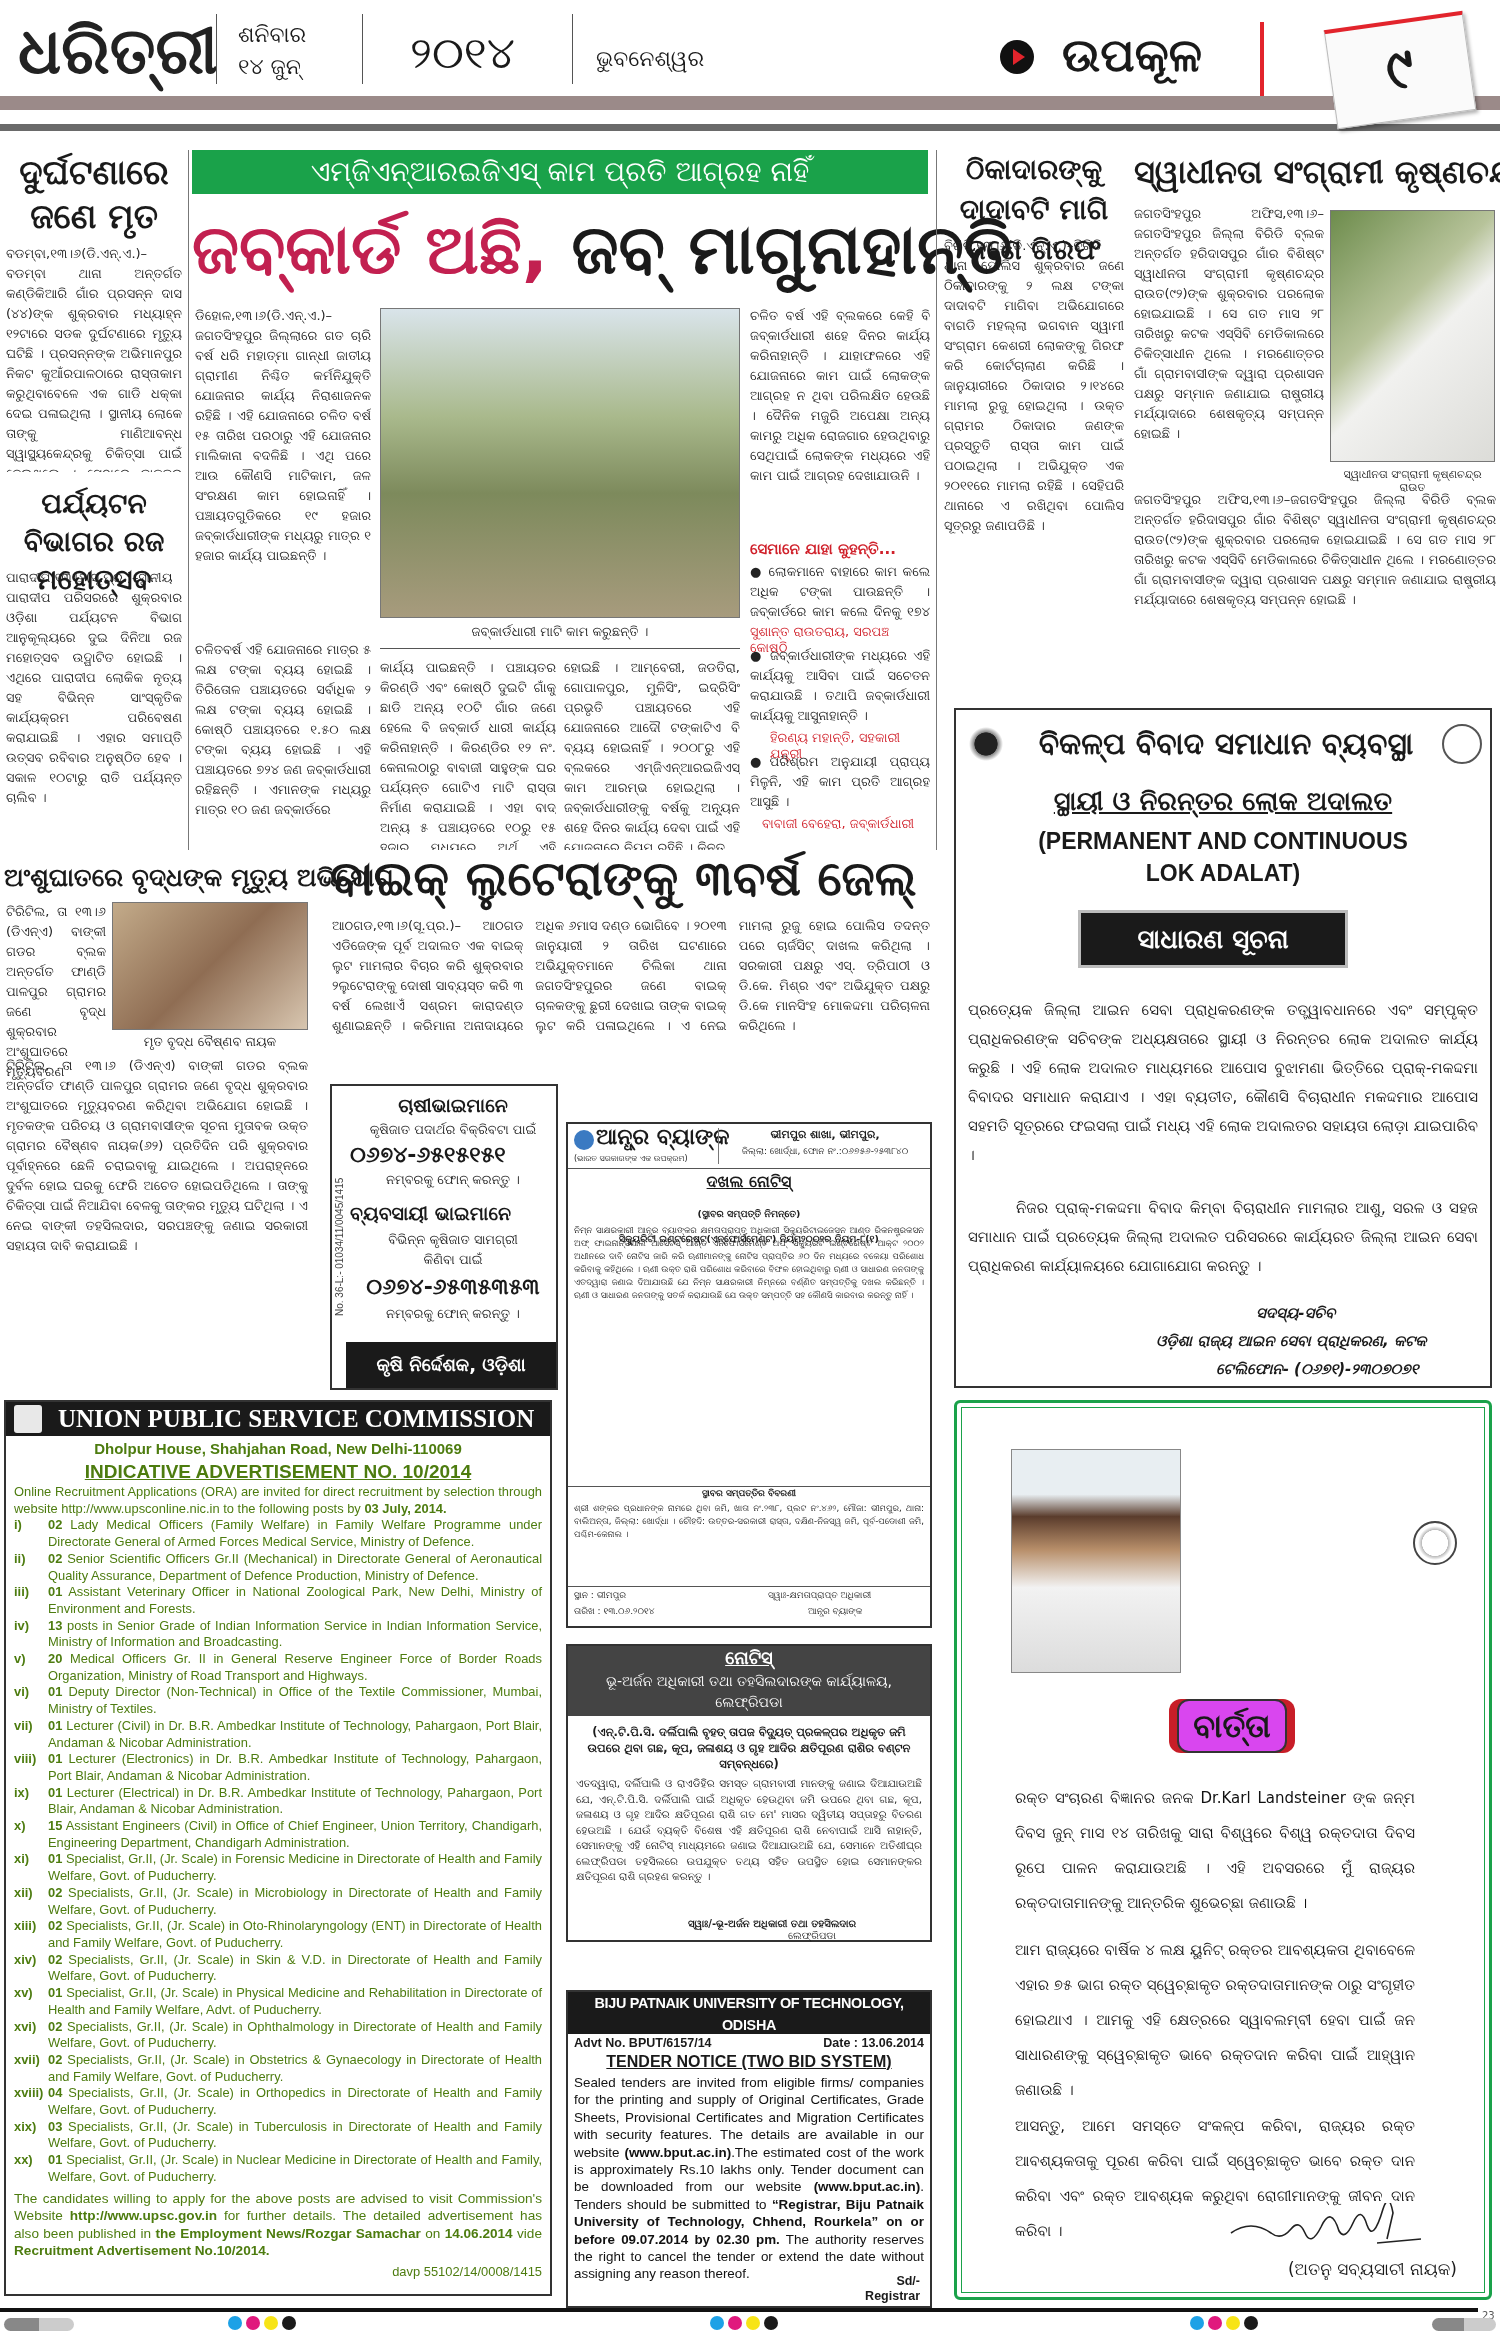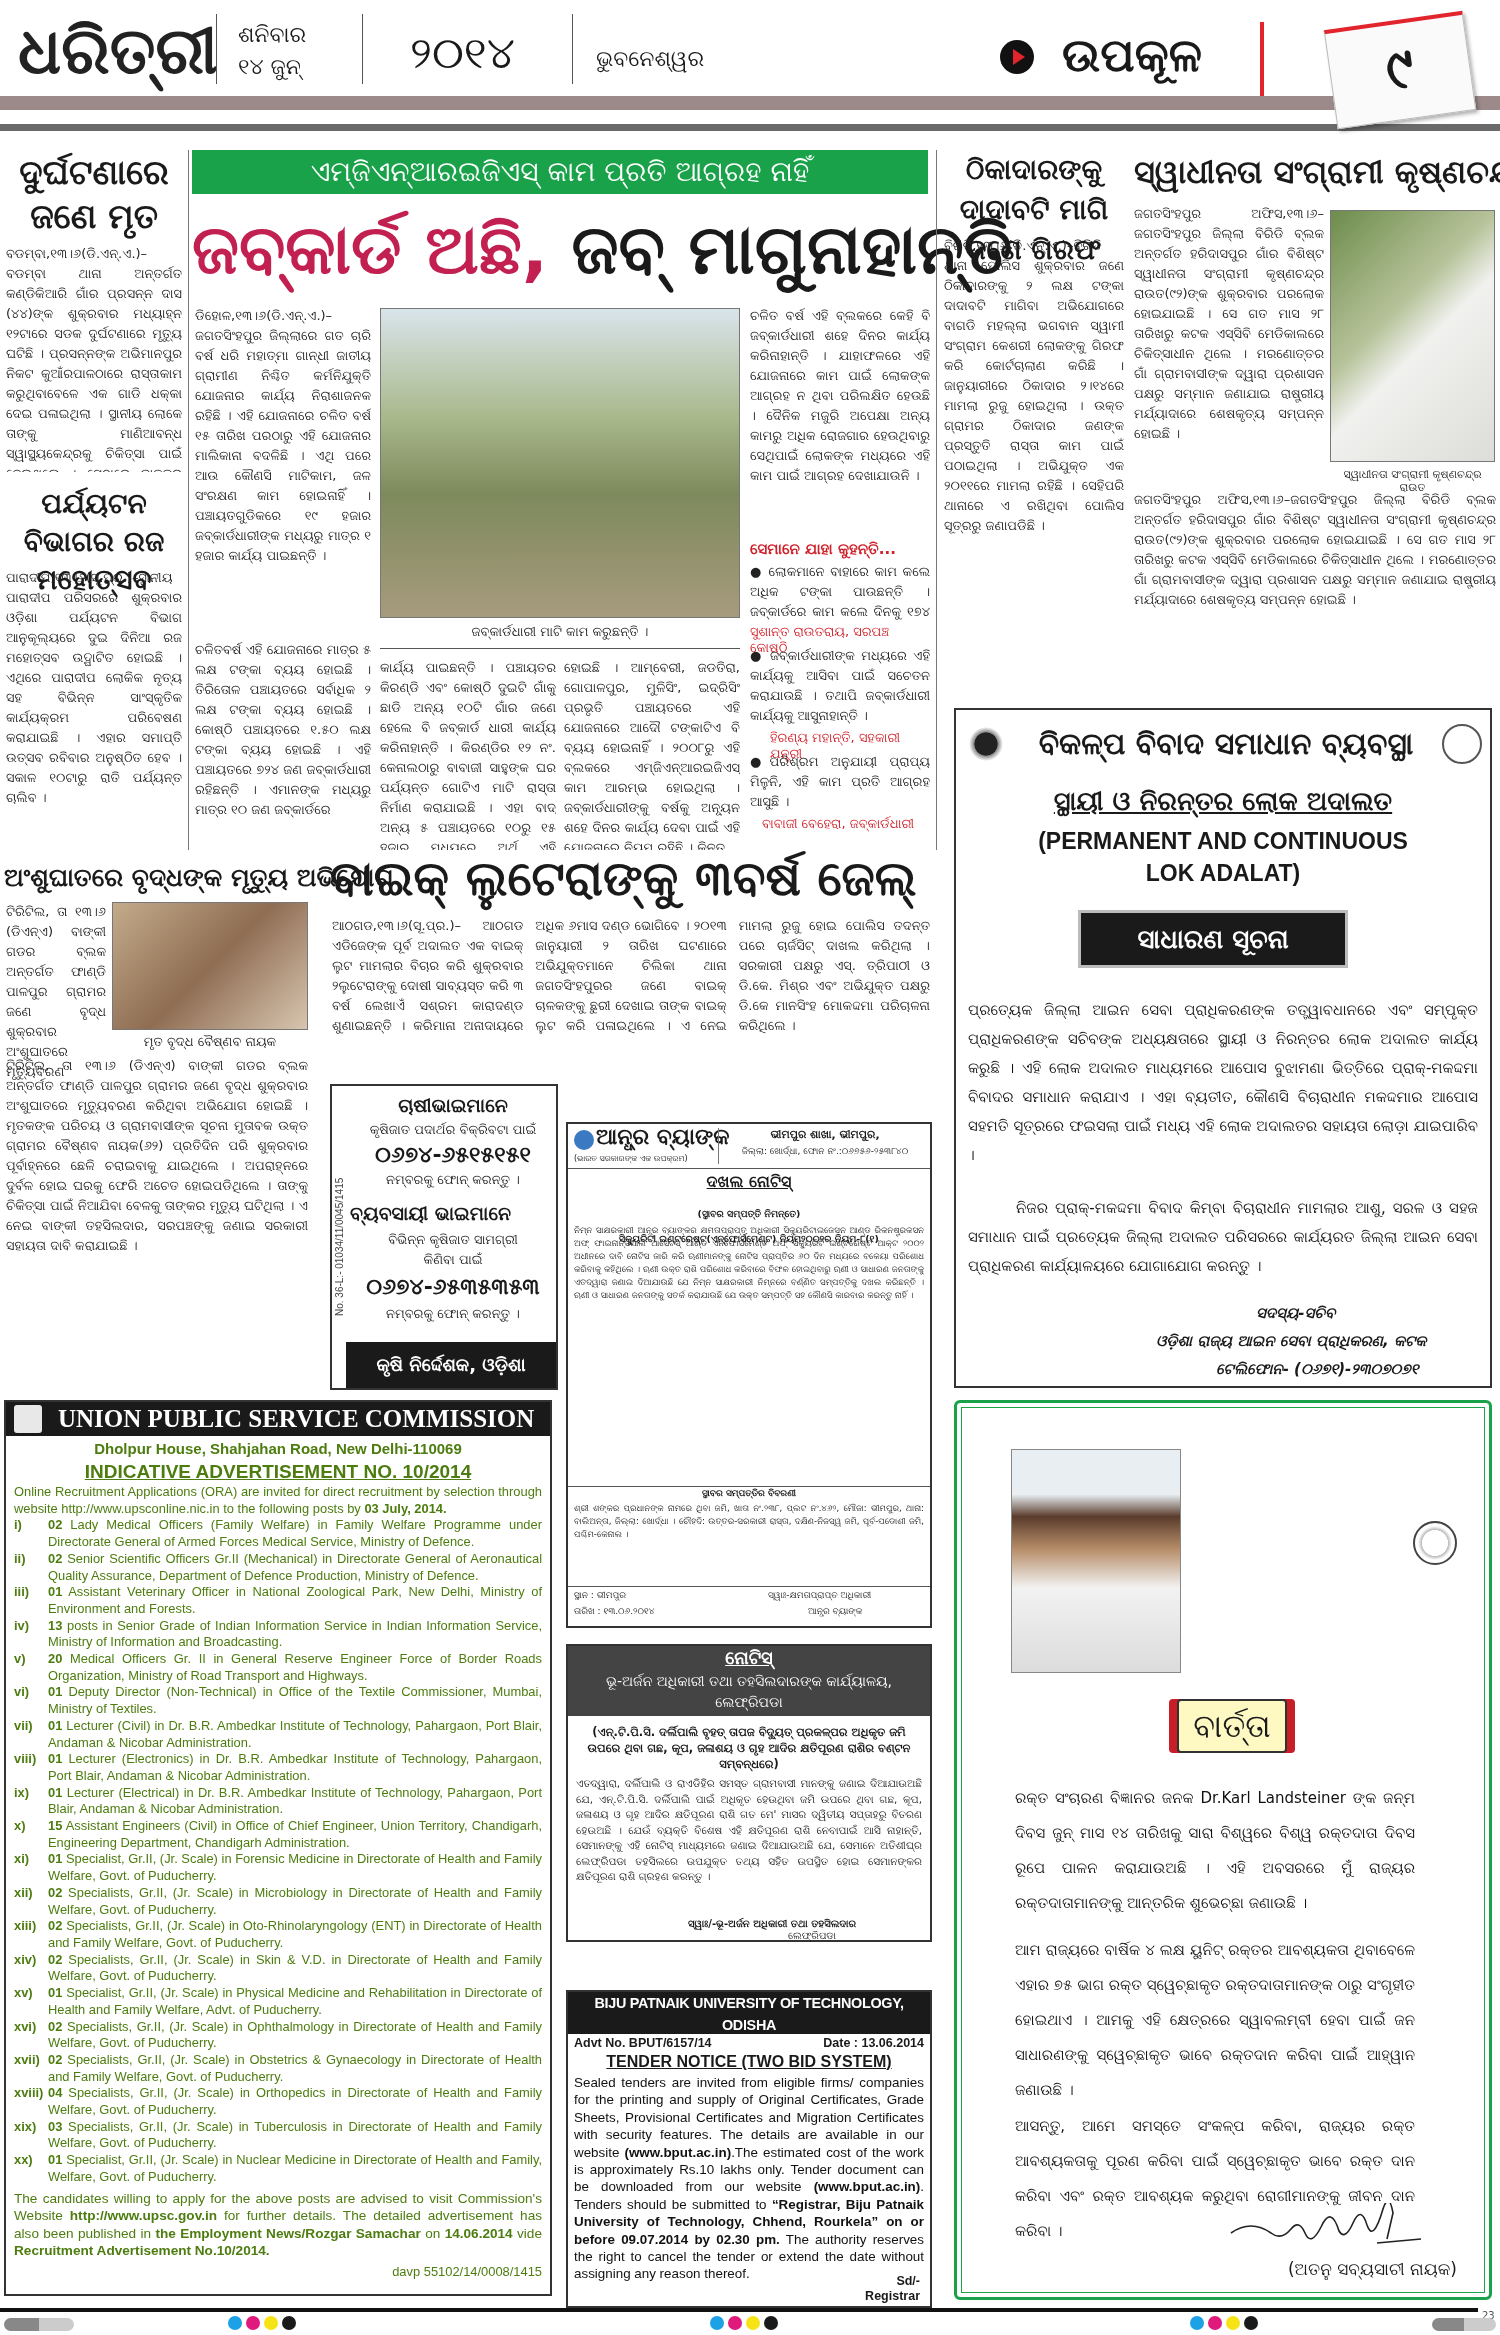--- a/index.html
+++ b/index.html
@@ -42,21 +42,21 @@
   .upsc-list li { display: flex; }
   .upsc-list .num { width: 34px; flex: none; font-weight: bold; }
   .upsc-list .txt { flex: 1; text-align: justify; }
   .bput-head { background: #1a1a1a; color: #fff; text-align: center; font-family: "Liberation Sans", sans-serif; font-weight: bold; }
   .bput-body { font-family: "Liberation Sans", sans-serif; font-size: 13.4px; line-height: 17.4px; padding: 2px 6px; text-align: justify; color: #111; }
   .dark-head { background: #444; color: #fff; text-align: center; }
   .lok-box { border: 2px solid #333; }
   .lok-body { font-size: 15px; line-height: 29px; text-align: justify; padding: 0 12px; color: #111; }
   .black-pill { background: #1a1a1a; color: #fff; text-align: center; font-size: 26px; line-height: 52px; border: 3px solid #bbb; font-weight: bold; }
   .green-frame { border: 3px solid #1aa24a; border-radius: 6px; box-shadow: inset 0 0 0 4px #fff, inset 0 0 0 5px #1aa24a; }
-  .varta { border: 2px solid #333; border-radius: 4px; text-align: center; font-size: 32px; font-weight: normal; line-height: 50px; background: #fef9c3; box-shadow: -8px 0 0 #c81e28, 8px 0 0 #c81e28; }
+  .varta { border: 2px solid #333; border-radius: 12px; text-align: center; font-size: 32px; font-weight: bold; line-height: 50px; background: #d946ef; box-shadow: -8px 0 0 #c81e28, 8px 0 0 #c81e28; }
   .varta-body { font-size: 15px; line-height: 35px; text-align: justify; color: #111; }
   .footer-rule { height: 4px; background: #111; }
   .reg-dot { width: 14px; height: 14px; border-radius: 50%; }
   .pill { height: 13px; border-radius: 7px; background: linear-gradient(90deg, #888 50%, #ccc 50%); }
   .vert-code { writing-mode: vertical-rl; transform: rotate(180deg); font-size: 10px; color: #444; font-family: "Liberation Sans", sans-serif; }
 </style>
 </head>
 <body>
 
 <div class="abs mast-logo">ଧରିତ୍ରୀ</div>
@@ -132,21 +132,21 @@
 <div class="abs photo-small" style="left:112px;top:902px;width:196px;height:128px;"></div>
 <div class="abs caption" style="left:112px;top:1034px;width:196px;">ମୃତ ବୃଦ୍ଧ ବୈଷ୍ଣବ ନାୟକ</div>
 <div class="abs body-txt" style="left:6px;top:1056px;width:302px;height:328px;">ଟିରିଟିଲ, ତା ୧୩।୬ (ଡିଏନ୍‌ଏ) ବାଙ୍କୀ ଗଡର ବ୍ଲକ ଅନ୍ତର୍ଗତ ଫାଣ୍ଡି ପାଳପୁର ଗ୍ରାମର ଜଣେ ବୃଦ୍ଧ ଶୁକ୍ରବାର ଅଂଶୁଘାତରେ ମୃତ୍ୟୁବରଣ କରିଥିବା ଅଭିଯୋଗ ହୋଇଛି । ମୃତକଙ୍କ ପରିଚୟ ଓ ଗ୍ରାମବାସୀଙ୍କ ସୂଚନା ମୁତାବକ ଉକ୍ତ ଗ୍ରାମର ବୈଷ୍ଣବ ନାୟକ(୬୨) ପ୍ରତିଦିନ ପରି ଶୁକ୍ରବାର ପୂର୍ବାହ୍ନରେ ଛେଳି ଚରାଇବାକୁ ଯାଇଥିଲେ । ଅପରାହ୍ନରେ ଦୁର୍ବଳ ହୋଇ ଘରକୁ ଫେରି ଅଚେତ ହୋଇପଡିଥିଲେ । ତାଙ୍କୁ ଚିକିତ୍ସା ପାଇଁ ନିଆଯିବା ବେଳକୁ ତାଙ୍କର ମୃତ୍ୟୁ ଘଟିଥିଲା । ଏ ନେଇ ବାଙ୍କୀ ତହସିଲଦାର, ସରପଞ୍ଚଙ୍କୁ ଜଣାଇ ସରକାରୀ ସହାୟତା ଦାବି କରାଯାଇଛି ।</div>
 <div class="abs" style="left:330px;top:848px;width:600px;font-size:48px;font-weight:bold;line-height:60px;white-space:nowrap;">ବାଇକ୍ ଲୁଟେରାଙ୍କୁ ୩ବର୍ଷ ଜେଲ୍</div>
 <div class="abs body-txt" style="left:332px;top:916px;width:598px;height:160px;column-count:3;column-gap:12px;">ଆଠଗଡ,୧୩।୬(ସୂ.ପ୍ର.)– ଆଠଗଡ ଏଡିଜେଙ୍କ ପୂର୍ବ ଅଦାଲତ ଏକ ବାଇକ୍ ଲୁଟ ମାମଲାର ବିଚାର କରି ଶୁକ୍ରବାର ୨ଲୁଟେରାଙ୍କୁ ଦୋଷୀ ସାବ୍ୟସ୍ତ କରି ୩ ବର୍ଷ ଲେଖାଏଁ ସଶ୍ରମ କାରାଦଣ୍ଡ ଶୁଣାଇଛନ୍ତି । କରିମାନା ଅନାଦାୟରେ ଅଧିକ ୬ମାସ ଦଣ୍ଡ ଭୋଗିବେ । ୨୦୧୩ ଜାନୁୟାରୀ ୨ ତାରିଖ ଘଟଣାରେ ଅଭିଯୁକ୍ତମାନେ ଚିଲିକା ଥାନା ଜଗତସିଂହପୁରର ଜଣେ ବାଇକ୍ ଚାଳକଙ୍କୁ ଛୁରୀ ଦେଖାଇ ତାଙ୍କ ବାଇକ୍ ଲୁଟ କରି ପଳାଇଥିଲେ । ଏ ନେଇ ମାମଲା ରୁଜୁ ହୋଇ ପୋଲିସ ତଦନ୍ତ ପରେ ଚାର୍ଜସିଟ୍ ଦାଖଲ କରିଥିଲା । ସରକାରୀ ପକ୍ଷରୁ ଏସ୍. ତ୍ରିପାଠୀ ଓ ଡି.କେ. ମିଶ୍ର ଏବଂ ଅଭିଯୁକ୍ତ ପକ୍ଷରୁ ଡି.କେ ମାନସିଂହ ମୋକଦ୍ଦମା ପରିଚାଳନା କରିଥିଲେ ।</div>
 
 <div class="abs box" style="left:330px;top:1084px;width:228px;height:306px;">
   <div class="abs vert-code" style="left:2px;top:10px;height:220px;">No. 36-L:- 01034/11/0045/1415</div>
   <div class="abs" style="left:18px;top:8px;width:206px;text-align:center;font-size:19px;font-weight:bold;">ଚାଷୀଭାଇମାନେ</div>
   <div class="abs" style="left:18px;top:36px;width:206px;text-align:center;font-size:13px;">କୃଷିଜାତ ପଦାର୍ଥର ବିକ୍ରିବଟା ପାଇଁ</div>
-  <div class="abs" style="left:18px;top:56px;width:206px;text-align:center;font-size:22px;font-weight:bold;">୦୬୭୪-୬୫୧୫୧୫୧</div>
+  <div class="abs" style="left:18px;top:56px;width:206px;font-size:22px;font-weight:bold;">୦୬୭୪-୬୫୧୫୧୫୧</div>
   <div class="abs" style="left:18px;top:86px;width:206px;text-align:center;font-size:13px;">ନମ୍ବରକୁ ଫୋନ୍ କରନ୍ତୁ ।</div>
   <div class="abs" style="left:18px;top:116px;width:206px;text-align:left;font-size:19px;font-weight:bold;">ବ୍ୟବସାୟୀ ଭାଇମାନେ</div>
   <div class="abs" style="left:18px;top:146px;width:206px;text-align:center;font-size:13px;">ବିଭିନ୍ନ କୃଷିଜାତ ସାମଗ୍ରୀ</div>
   <div class="abs" style="left:18px;top:166px;width:206px;text-align:center;font-size:13px;">କିଣିବା ପାଇଁ</div>
   <div class="abs" style="left:18px;top:188px;width:206px;text-align:center;font-size:22px;font-weight:bold;">୦୬୭୪-୬୫୩୫୩୫୩</div>
   <div class="abs" style="left:18px;top:220px;width:206px;text-align:center;font-size:13px;">ନମ୍ବରକୁ ଫୋନ୍ କରନ୍ତୁ ।</div>
   <div class="abs" style="left:14px;top:256px;width:210px;height:46px;background:#1a1a1a;color:#fff;text-align:center;font-size:18px;font-weight:bold;line-height:46px;">କୃଷି ନିର୍ଦ୍ଦେଶକ, ଓଡ଼ିଶା</div>
 </div>
 
 <div class="abs box" style="left:566px;top:1122px;width:366px;height:506px;">

